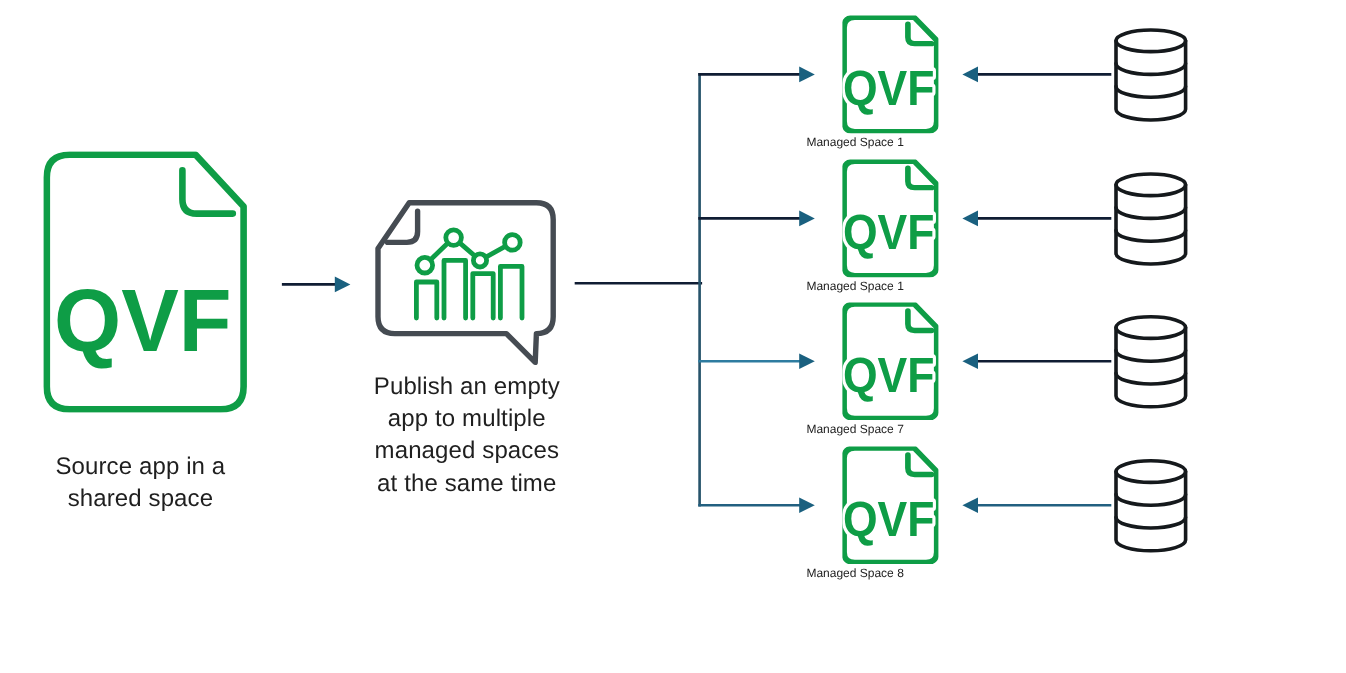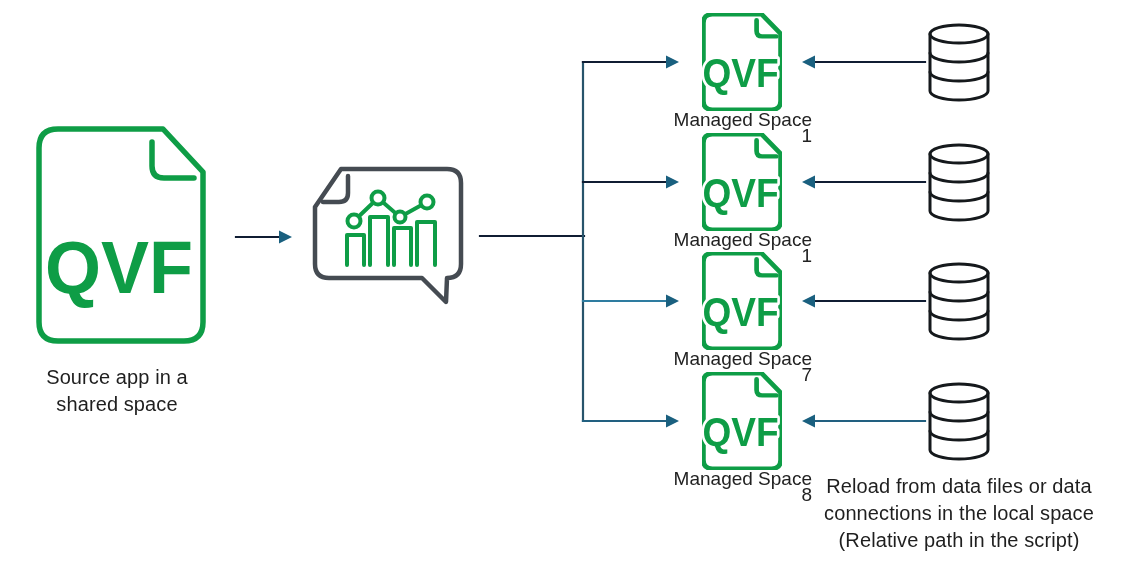--- a/index.html
+++ b/index.html
@@ -17,22 +17,22 @@
   #canvas{
     position:relative;width:1122px;height:561px;background:#ffffff;overflow:hidden;
     font-family:"Liberation Sans","DejaVu Sans",sans-serif;
   }
   .abs{position:absolute;}
   .caption{
     position:absolute;text-align:center;color:var(--text_ink);
     font-size:20px;line-height:27px;letter-spacing:0.1px;
   }
   .small-caption{
-    position:absolute;text-align:right;color:#222222;
-    font-size:19px;line-height:16px;
+    position:absolute;text-align:left;color:#222222;
+    font-size:10px;line-height:16px;
   }
   
   .doc-outline{fill:none;stroke:var(--green);stroke-width:5.5;stroke-linecap:round;stroke-linejoin:round;}
   .doc-outline-sm{fill:none;stroke:var(--green);stroke-width:10;stroke-linecap:round;stroke-linejoin:round;}
   .qvf-text{
     fill:var(--green);font-family:"Liberation Sans","DejaVu Sans",sans-serif;font-weight:bold;
     paint-order:stroke;stroke:#ffffff;stroke-linejoin:round;
   }
   .bubble-outline{fill:#ffffff;stroke:var(--bubble_ink);stroke-width:4.5;stroke-linecap:round;stroke-linejoin:round;}
   .bubble-fold{fill:none;stroke:var(--bubble_ink);stroke-width:4.5;stroke-linecap:round;stroke-linejoin:round;}
@@ -77,32 +77,33 @@
     <polygon class="head" points="802,301 815,294.5 815,307.5"></polygon>
     <line class="ln ln-steel" x1="925" y1="421" x2="814" y2="421"></line>
     <polygon class="head" points="802,421 815,414.5 815,427.5"></polygon>
   </svg>
 
   <svg class="abs" style="left:36px;top:126px" width="170" height="218" viewBox="0 0 170 218">
     <path class="doc-outline" d="M 22 3 H 127 L 167 46 V 196 Q 167 215 148 215 H 22 Q 3 215 3 196 V 22 Q 3 3 22 3 Z"></path>
     <path class="doc-outline" d="M 116 16 V 40 Q 116 52 128 52 H 158"></path>
     <text class="qvf-text" x="83" y="141" font-size="74" stroke-width="9" text-anchor="middle" dominant-baseline="central" textLength="148" lengthAdjust="spacingAndGlyphs">QVF</text>
   </svg>
-  <div class="caption" style="left:32px;top:364px;width:170px">Source app in a shared space</div>
+  <div class="caption" style="left:32px;top:376px;width:170px">Source app in a shared space</div>
 
   <svg class="abs" style="left:311px;top:166px" width="154" height="142" viewBox="0 0 154 142">
     <path class="bubble-outline" d="M 30 3 H 136 Q 150 3 150 17 V 98 Q 150 112 136 112 L 135 136 L 111 112 H 18 Q 4 112 4 98 V 41 Z"></path>
     <path class="bubble-fold" d="M 37 10 V 27 Q 37 36 28 36 H 12"></path>
     <path class="chart-green" d="M 36 99 V 69 H 53 V 99 M 59 99 V 51 H 77 V 99 M 83 99 V 62 H 100 V 99 M 106 99 V 56 H 124 V 99"></path>
     <polyline class="chart-green" points="43,55 67,32 89,51 116,36"></polyline>
     <circle class="chart-node" cx="43" cy="55" r="6.5"></circle>
     <circle class="chart-node" cx="67" cy="32" r="6.5"></circle>
     <circle class="chart-node" cx="89" cy="51" r="5.5"></circle>
     <circle class="chart-node" cx="116" cy="36" r="6.5"></circle>
   </svg>
+  <div class="caption" style="left:301px;top:309px;width:176px">Publish an empty app to multiple managed spaces at the same time</div>
 
   <svg width="0" height="0" style="position:absolute" aria-hidden="true">
     <defs>
       <g id="qvf-doc-sm">
         <path class="doc-outline-sm" d="M 22 3 H 127 L 167 46 V 196 Q 167 215 148 215 H 22 Q 3 215 3 196 V 22 Q 3 3 22 3 Z"></path>
         <path class="doc-outline-sm" d="M 116 16 V 40 Q 116 52 128 52 H 158"></path>
       </g>
       <g id="db-cyl">
         <ellipse class="db-stroke" cx="32" cy="11" rx="29" ry="9"></ellipse>
         <path class="db-stroke" d="M 3 11 V 68 A 29 9 0 0 0 61 68 V 11"></path>
@@ -141,15 +142,14 @@
 
   <svg class="abs" style="left:702px;top:372px" width="80" height="98" viewBox="0 0 170 218" preserveAspectRatio="none">
     <use href="#qvf-doc-sm"></use>
     <text class="qvf-text" x="82" y="134" font-size="92" stroke-width="13" text-anchor="middle" dominant-baseline="central" textLength="162" lengthAdjust="spacingAndGlyphs">QVF</text>
   </svg>
   <div class="small-caption" style="left:672px;top:471px;width:140px">Managed Space 8</div>
   <svg class="abs" style="left:927px;top:382px" width="64" height="79" viewBox="0 0 64 79">
     <use href="#db-cyl"></use>
   </svg>
 
-  <div class="caption" style="left:799px;top:473px;width:320px">Reload from data files or data connections in the local space (Relative path in the script)</div>
 
 </div>
 
 </body></html>

